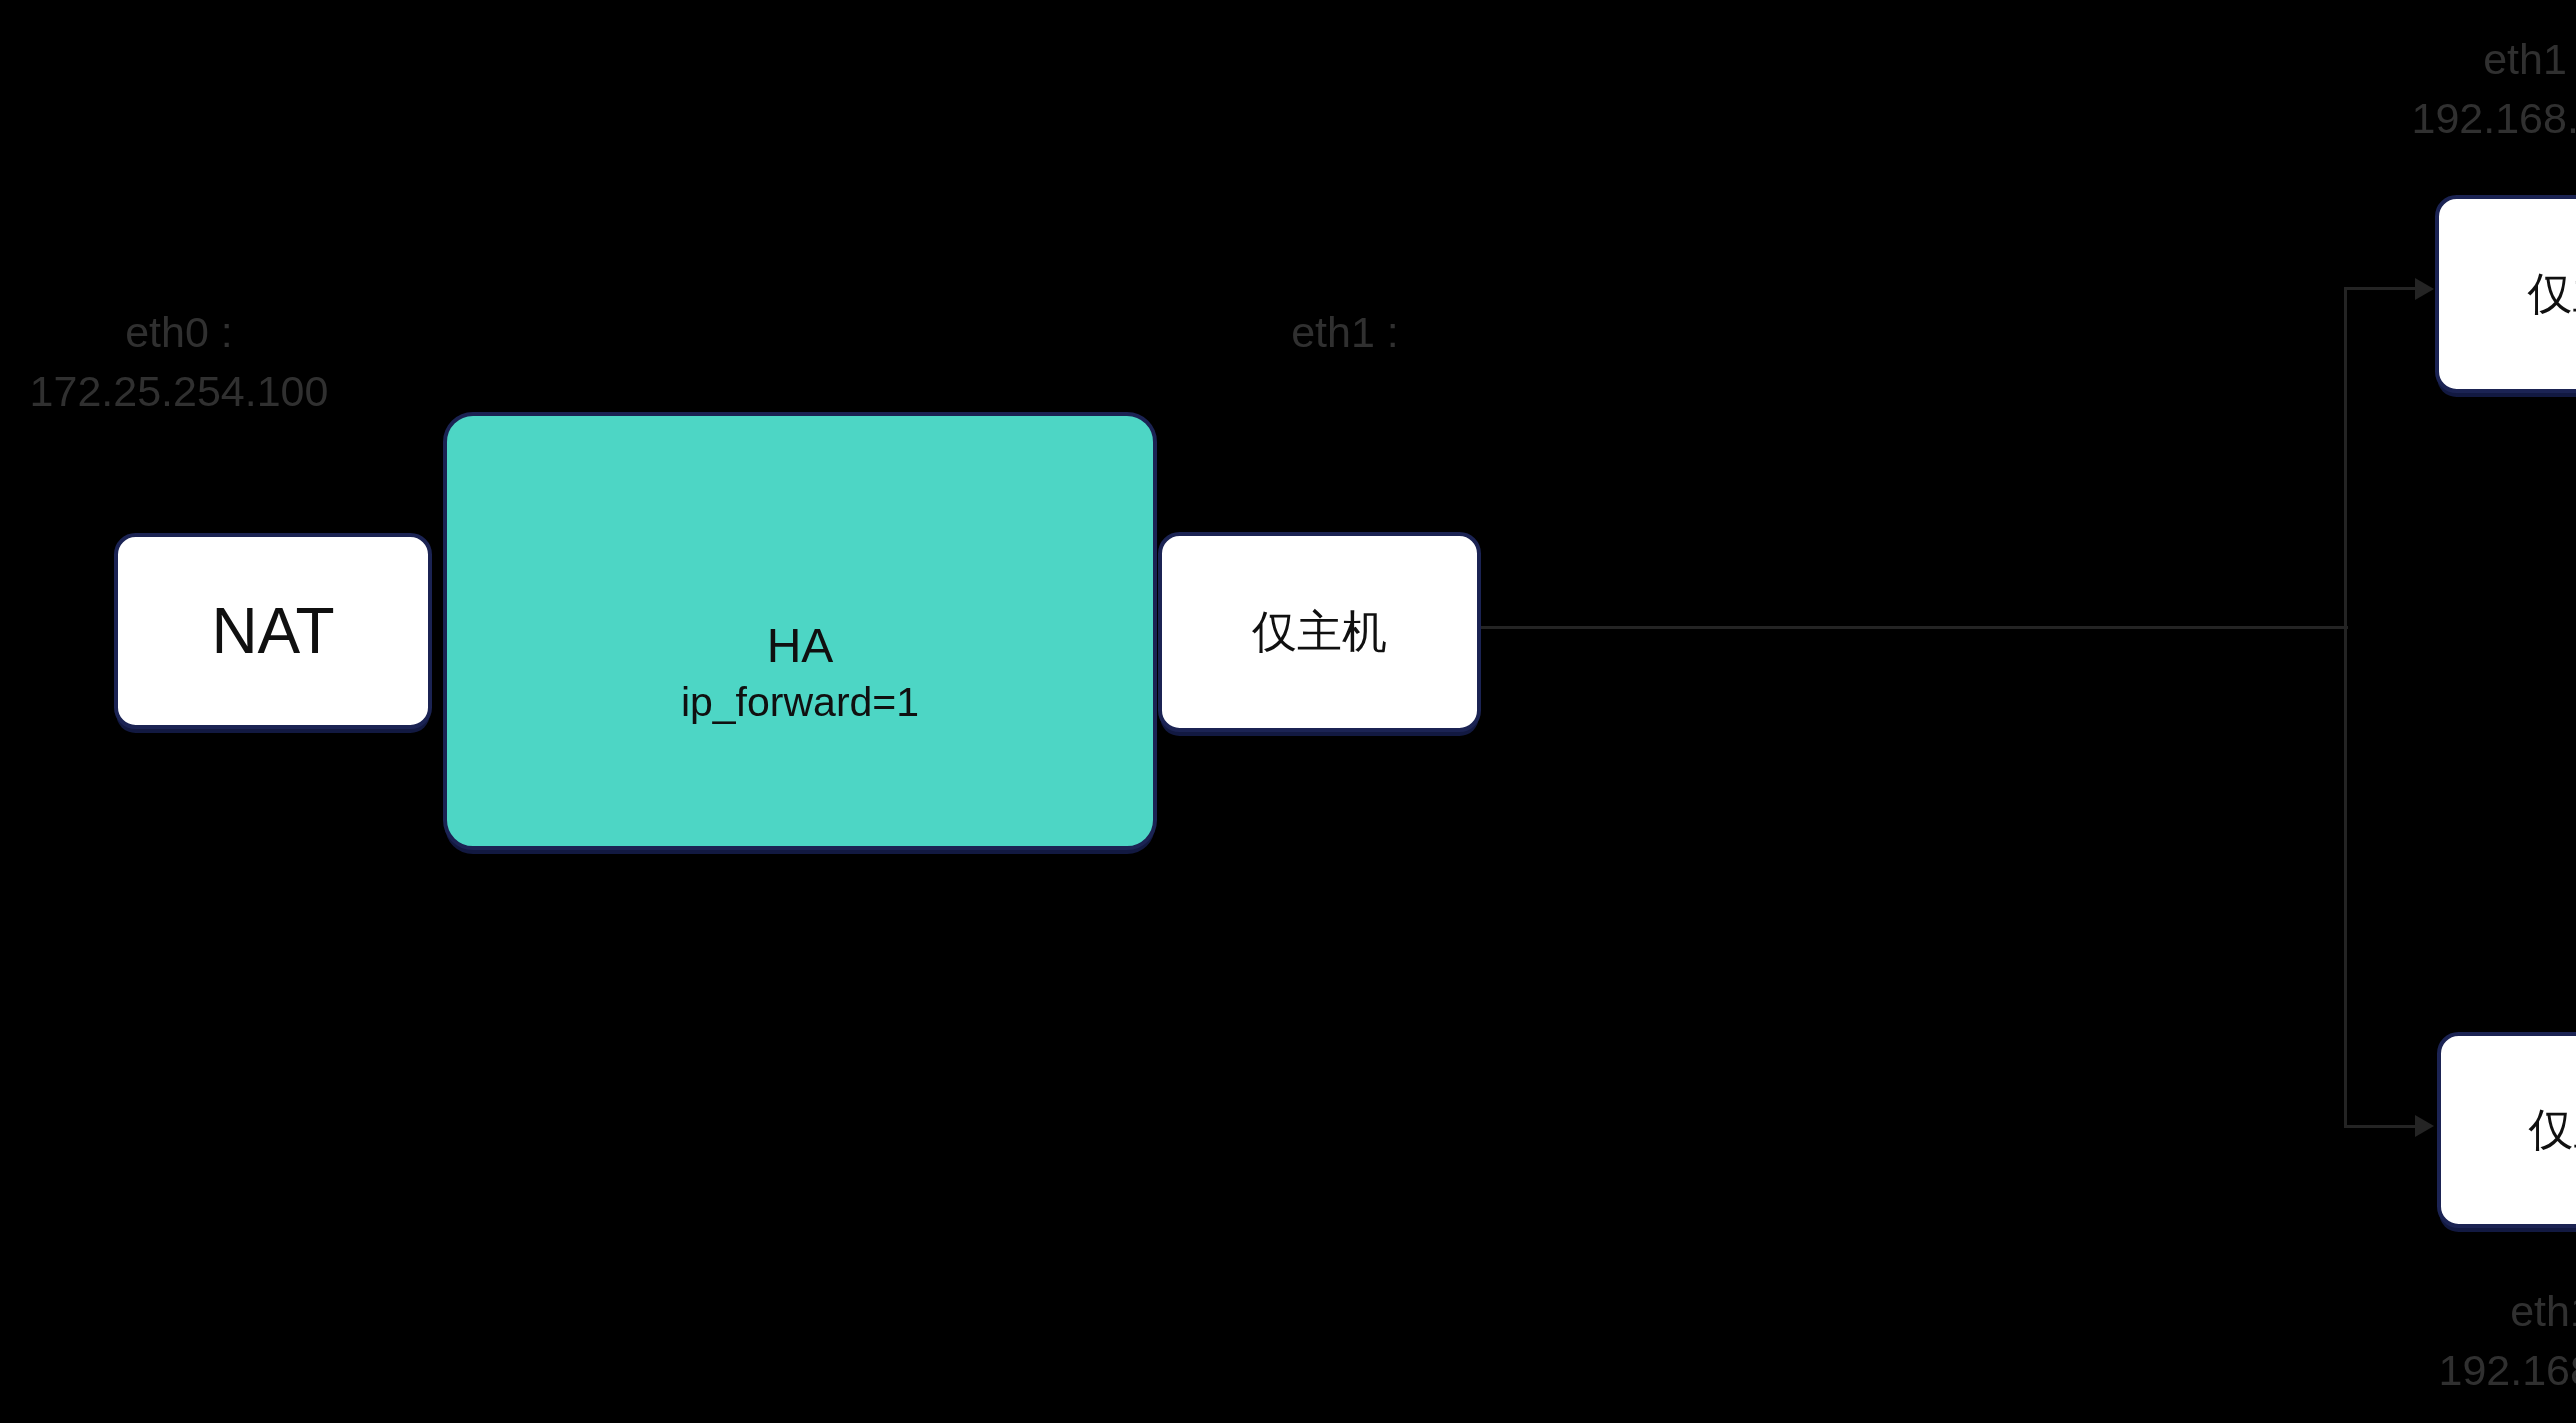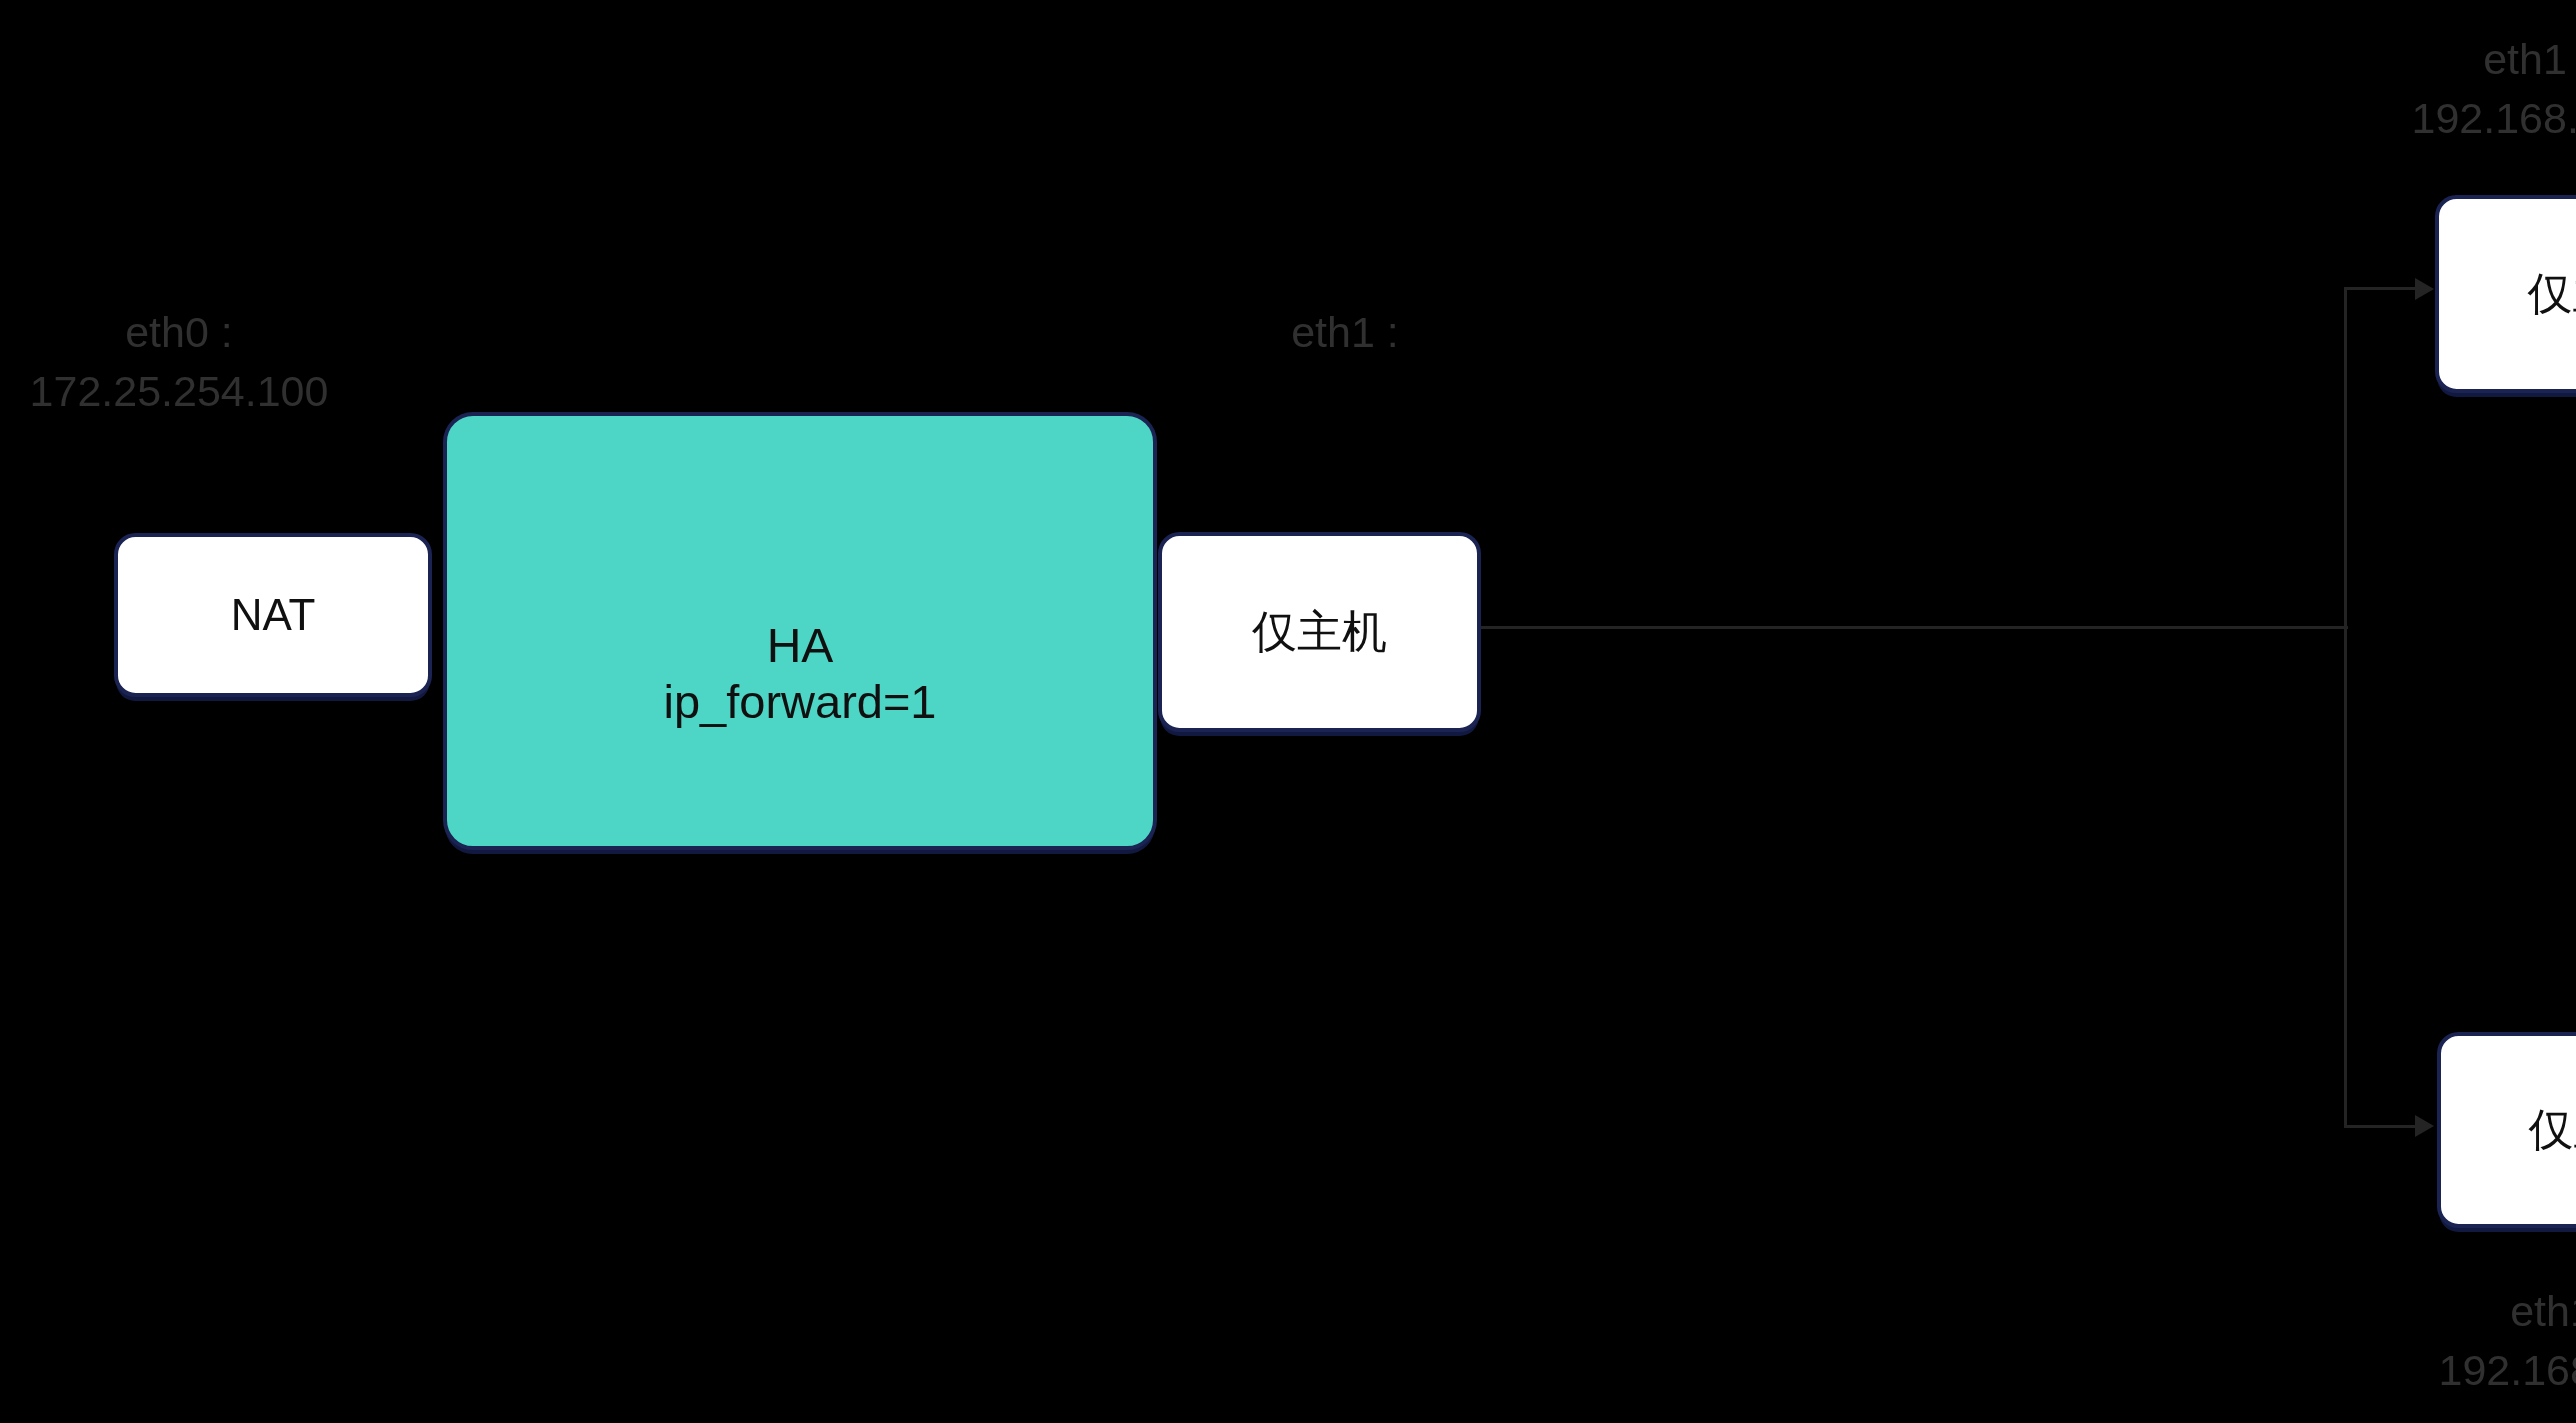--- a/index.html
+++ b/index.html
@@ -34,29 +34,29 @@
     border-radius:21.6px;
     box-shadow:0 6.2px 0 -2.1px rgba(20,28,72,0.9);
   }
   .box.teal{
     background:var(--teal);
     border:4.1px solid var(--navy);
     border-radius:30px;
     box-shadow:0 6.2px 0 -2.1px rgba(20,28,72,0.9);
   }
 
-  #nat-box        {left:114px;  top:533px; width:318px;  height:164px; font-size:44px;justify-content:center;}
+  #nat-box        {left:114px;  top:533px; width:318px;  height:196px; font-size:64px;justify-content:center;}
   #router-box     {left:443px;  top:412px;  width:714px; height:438px;}
   #router-hostonly{left:1158px; top:532px; width:323px;  height:200px; font-size:45px;}
   #node1-hostonly {left:2435px; top:195px;  width:320px;  height:198px; font-size:45px;}
   #node2-hostonly {left:2437px; top:1032px; width:318px;  height:196px; font-size:45px;}
 
   .router-label{transform:translateY(20.6px);margin-top:44px;}
   .router-label .t1{font-size:48px;line-height:56px;}
-  .router-label .t2{font-size:47px;line-height:56px;}
+  .router-label .t2{font-size:41px;line-height:56px;}
 
   
   .hline,.vline{position:absolute;background:var(--line);}
   .hline{height:3.1px;}
   .vline{width:3.1px;}
   #conn-main   {left:1479px; top:626px; width:869px;}
   #conn-trunk  {left:2344px; top:287px;  height:840px;}
   #conn-top    {left:2344px; top:287px;  width:74px;}
   #conn-bottom {left:2344px; top:1125px; width:74px;}
 

